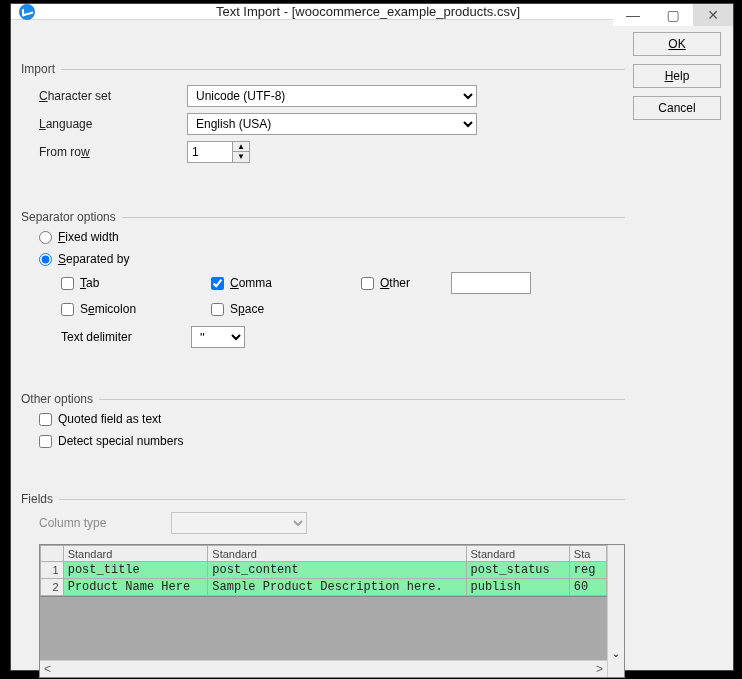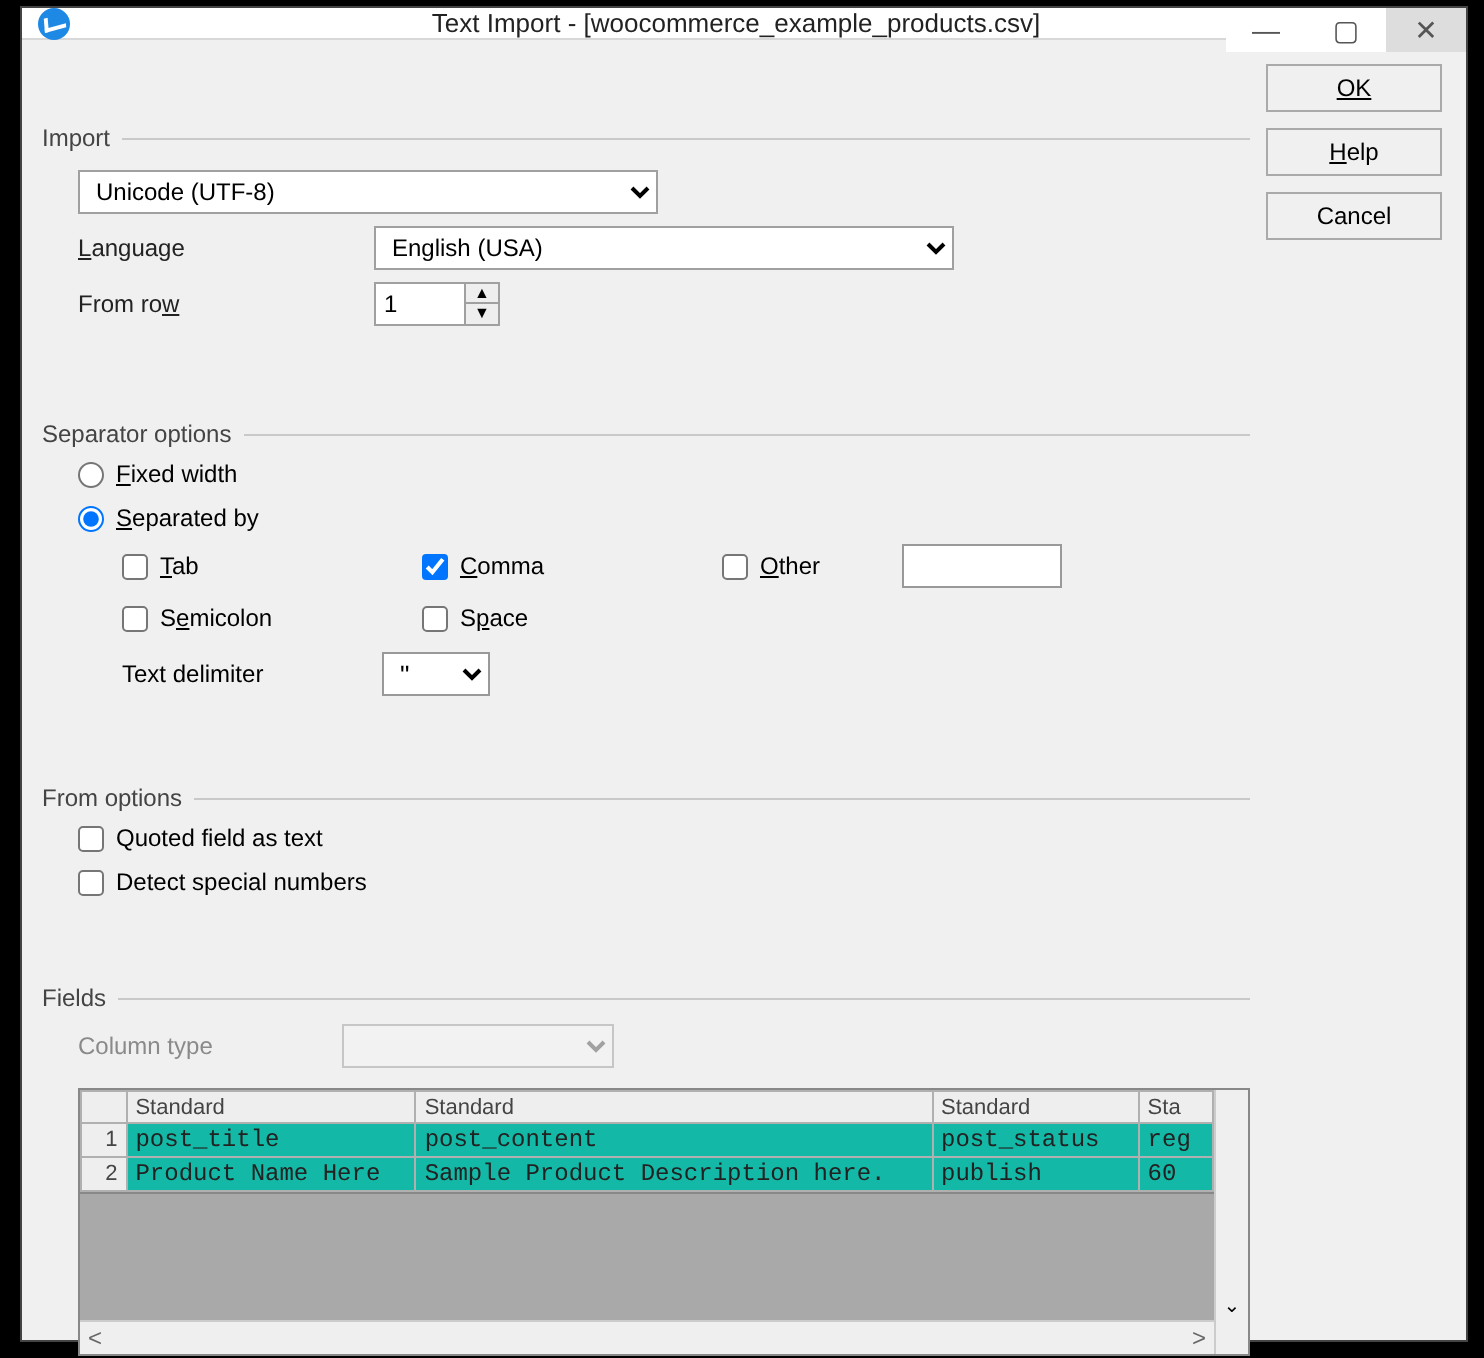--- a/index.html
+++ b/index.html
@@ -125,21 +125,21 @@
     color:#222;
     width:100%;
     table-layout:fixed;
   }
   .preview-table th, .preview-table td {
     border:1px solid #b0b0b0;
     padding:1px 4px;
     text-align:left;
     white-space:nowrap;
     overflow:hidden;
-    background:#14b8a6;
+    background:#86efac;
     height:16px;
   }
   .preview-table th {
     background:#eee;
     font-weight:400;
     color:#444;
     font-family:"Segoe UI", Tahoma, sans-serif;
     font-size:11px;
   }
   .preview-table th.rownum, .preview-table td.rownum {
@@ -186,20 +186,21 @@
 
   <div class="client">
     <div class="main">
 
       <fieldset>
         <div class="legend-row">
             <span>Import</span>
             <div class="line"></div>
           </div>
         <div class="form-row">
+          <span class="lbl"><u>C</u>haracter set</span>
           <select class="text" style="width:290px">
             <option>Unicode (UTF-8)</option>
           </select>
         </div>
         <div class="form-row">
           <span class="lbl"><u>L</u>anguage</span>
           <select class="text" style="width:290px">
             <option>English (USA)</option>
           </select>
         </div>
@@ -256,21 +257,21 @@
             <div></div>
         </div>
         <div style="display:flex; align-items:center; padding-left:40px; margin-top:10px;">
           <span style="width:130px">Text delimiter</span>
           <select class="tdel-sel"><option>"</option></select>
         </div>
       </fieldset>
 
       <fieldset>
         <div class="legend-row">
-            <span>From options</span>
+            <span>Other options</span>
             <div class="line"></div>
           </div>
         <div class="opt-col">
           <label class="check">
               <input type="checkbox" style="">
               <span>Quoted field as text</span>
             </label>
           <label class="check">
               <input type="checkbox" style="">
               <span>Detect special numbers</span>

